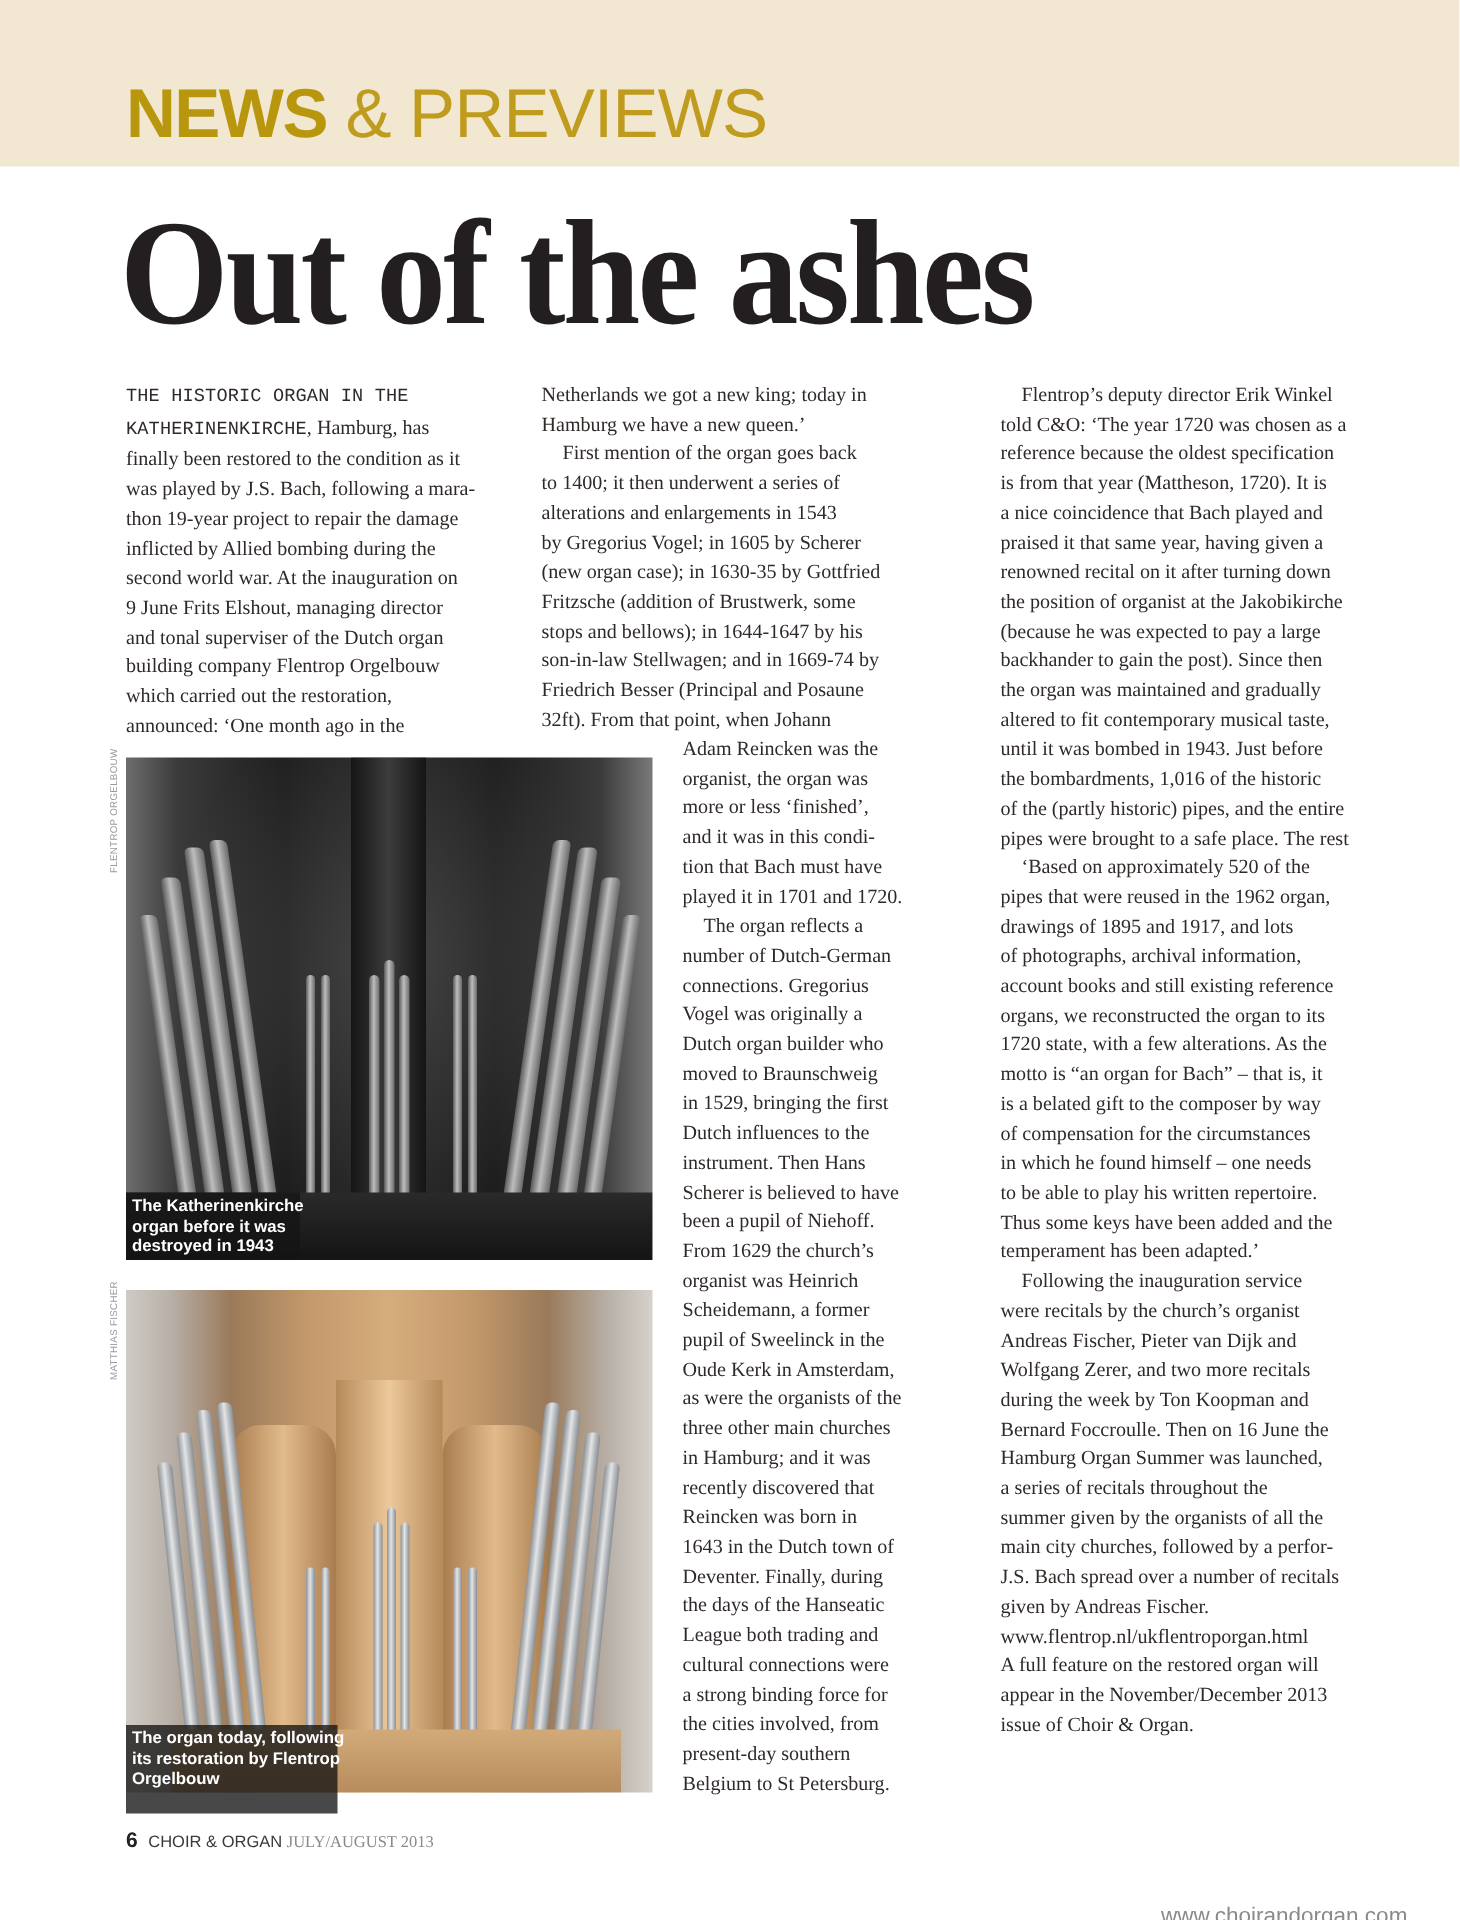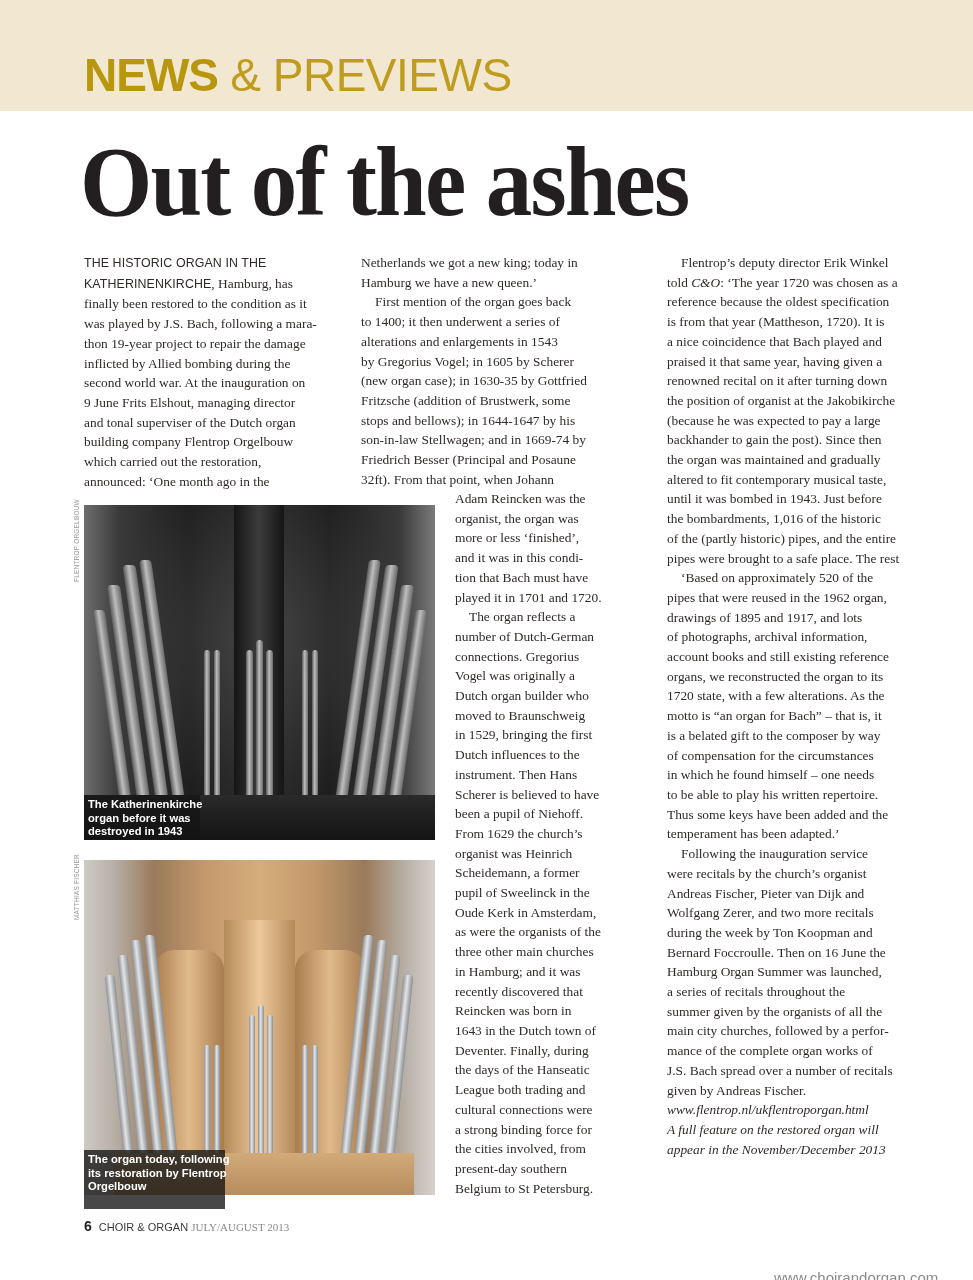--- a/index.html
+++ b/index.html
@@ -17,30 +17,30 @@
   .section-title .strong { font-weight: bold; letter-spacing: -1px; }
   .section-title .light { font-weight: normal; color: #bf9c1e; }
 
   .headline {
     position: absolute; left: 80px; top: 132px; font-family: "Liberation Serif", "DejaVu Serif", serif;
     font-size: 100px; line-height: 100px; color: #231f20; letter-spacing: -2px; white-space: nowrap;
     transform: scaleX(0.93); transform-origin: left top;
   }
 
   .col { position: absolute; font-size: 13.4px; line-height: 19.7px; color: #2f2a28; }
-  .lead { font-family: Liberation Sans, sans-serif; font-size: 12.4px; letter-spacing: 0.1px; margin-top: 32px; }
+  .lead { font-family: Liberation Mono, monospace; font-size: 12.4px; letter-spacing: 0.1px; margin-top: 32px; }
   .line { display: block; white-space: nowrap; }
   .ind { padding-left: 14px; }
 
   .col1 { left: 84px; top: 253px; width: 270px; }
   .col2a { left: 361px; top: 253px; width: 270px; }
   .col2b { left: 455px; top: 489px; width: 175px; }
   .col3 { left: 639px; top: 253px; width: 260px; margin-left: 28px; }
 
-  .italic { font-style: italic; }
+  .italic { }
 
   .photo {
     position: absolute; left: 84px; width: 351px; overflow: hidden;
   }
   .photo1 { top: 505px; height: 335px;
     background:
       radial-gradient(ellipse at 50% 40%, rgba(120,120,120,0.35) 0%, rgba(0,0,0,0) 60%),
       linear-gradient(90deg, #6d6d6d 0%, #3a3a3a 10%, #1e1e1e 30%, #2a2a2a 50%, #1e1e1e 70%, #3a3a3a 90%, #7a7a7a 100%);
   }
   .photo2 { top: 860px; height: 335px;
@@ -189,26 +189,26 @@
   <span class="line ind">Following the inauguration service</span>
   <span class="line">were recitals by the church’s organist</span>
   <span class="line">Andreas Fischer, Pieter van Dijk and</span>
   <span class="line">Wolfgang Zerer, and two more recitals</span>
   <span class="line">during the week by Ton Koopman and</span>
   <span class="line">Bernard Foccroulle. Then on 16 June the</span>
   <span class="line">Hamburg Organ Summer was launched,</span>
   <span class="line">a series of recitals throughout the</span>
   <span class="line">summer given by the organists of all the</span>
   <span class="line">main city churches, followed by a perfor-</span>
-  <span class="line">mance of the complete organ works of</span>
   <span class="line">J.S. Bach spread over a number of recitals</span>
   <span class="line">given by Andreas Fischer.</span>
   <span class="line italic">www.flentrop.nl/ukflentroporgan.html</span>
   <span class="line italic">A full feature on the restored organ will</span>
   <span class="line italic">appear in the November/December 2013</span>
+  <span class="line"><span class="italic">issue of </span><span>Choir &amp; Organ.</span></span>
 </div>
 
 <div class="credit credit1">FLENTROP ORGELBOUW</div>
 <div class="photo photo1">
   <div class="case" style="left:150px;top:0;width:50px;height:300px;background:linear-gradient(90deg,#151515,#3c3c3c,#151515);"></div>
   <div class="pipe" style="left:22px;width:12px;height:190px;transform:skewX(8deg);"></div>
   <div class="pipe" style="left:38px;width:13px;height:215px;transform:skewX(8deg);"></div>
   <div class="pipe" style="left:55px;width:13px;height:235px;transform:skewX(8deg);"></div>
   <div class="pipe" style="left:72px;width:12px;height:240px;transform:skewX(8deg);"></div>
   <div class="pipe" style="left:120px;width:6px;height:150px;"></div>

